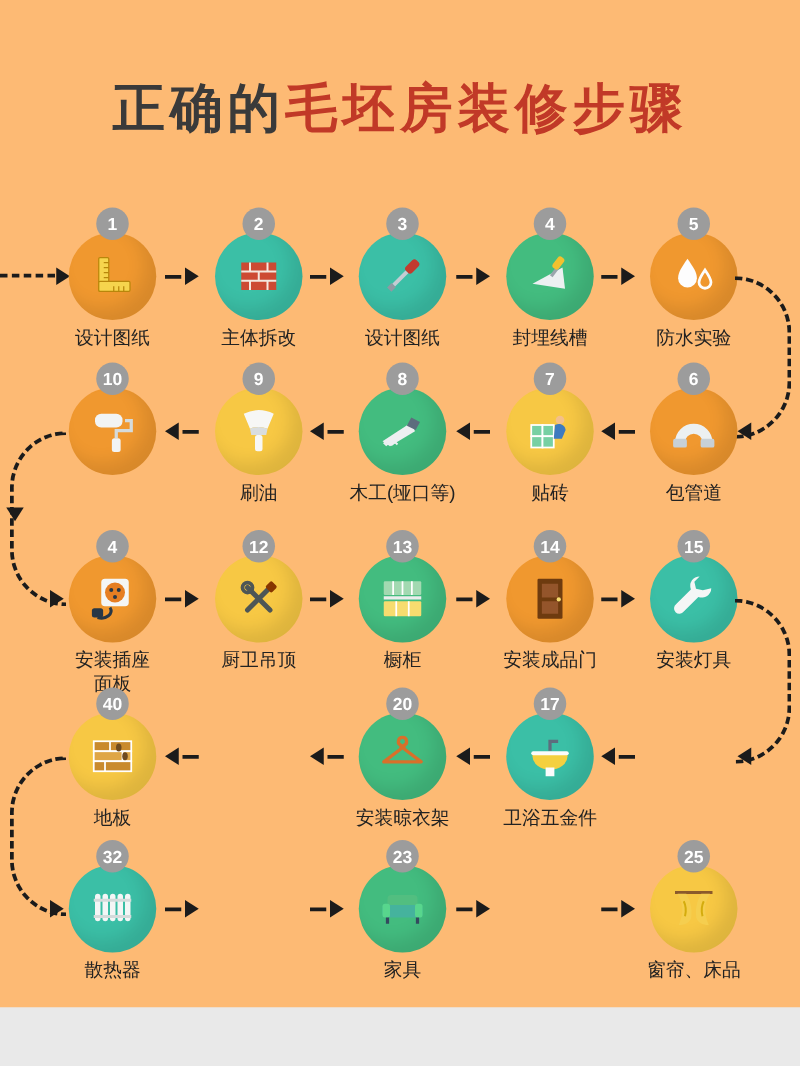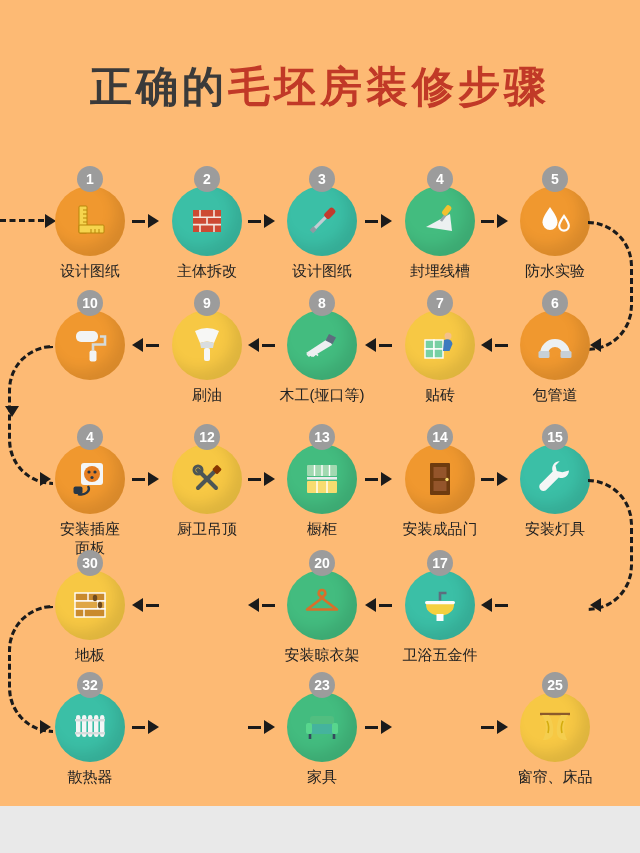--- a/index.html
+++ b/index.html
@@ -316,21 +316,21 @@
         <span class="dash"></span>
         <span class="tri tri-r"></span>
       </div>
   </div>
 
   <div class="arc arc-right" id="arcC"></div>
   <div class="abs tri tri-l" id="endC"></div>
 
   <div class="row" id="row4">
     <div class="cell c1">
-      <div class="badge">30</div>
+      <div class="badge">40</div>
       <div class="circle" style="background-color: rgb(247, 200, 68);">
         <svg width="40" height="40" viewBox="0 0 40 40">
             <g stroke="#FFFFFF" stroke-width="1.4">
               <rect x="5" y="8" width="30" height="8" fill="#C98A2D"></rect>
               <rect x="5" y="16" width="30" height="8" fill="#DFA646"></rect>
               <rect x="5" y="24" width="30" height="8" fill="#C98A2D"></rect>
               <path d="M18 8v8M28 16v8M14 24v8" fill="none"></path>
             </g>
             <ellipse cx="25" cy="13" rx="2.2" ry="3.2" fill="#6E4A1F"></ellipse>
             <ellipse cx="30" cy="20" rx="2.2" ry="3.2" fill="#6E4A1F"></ellipse>

